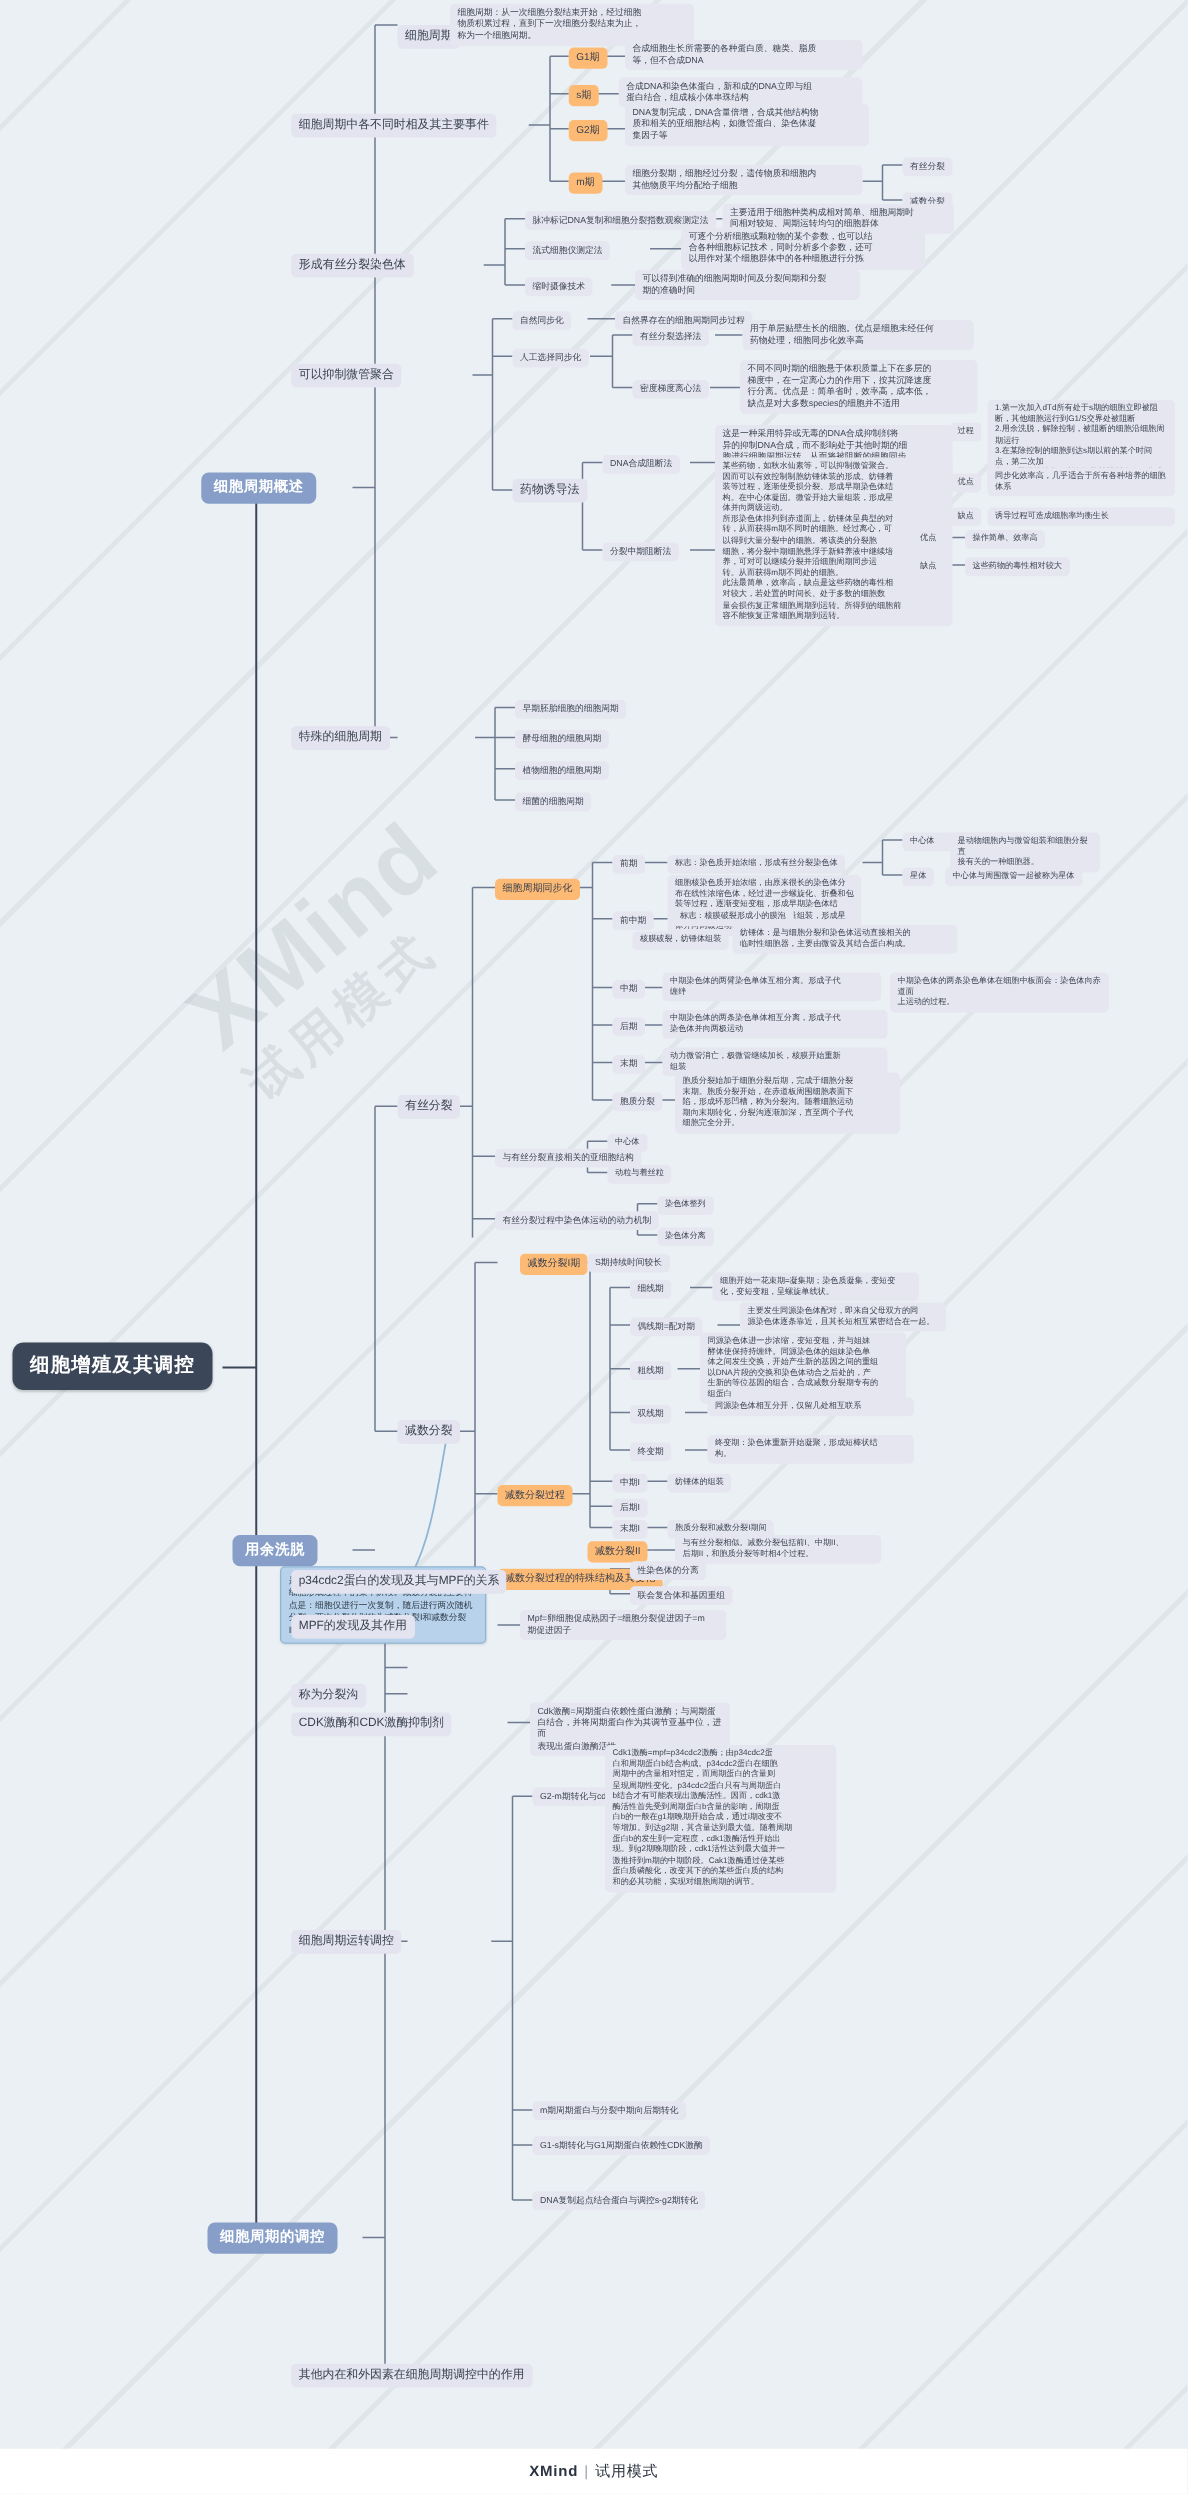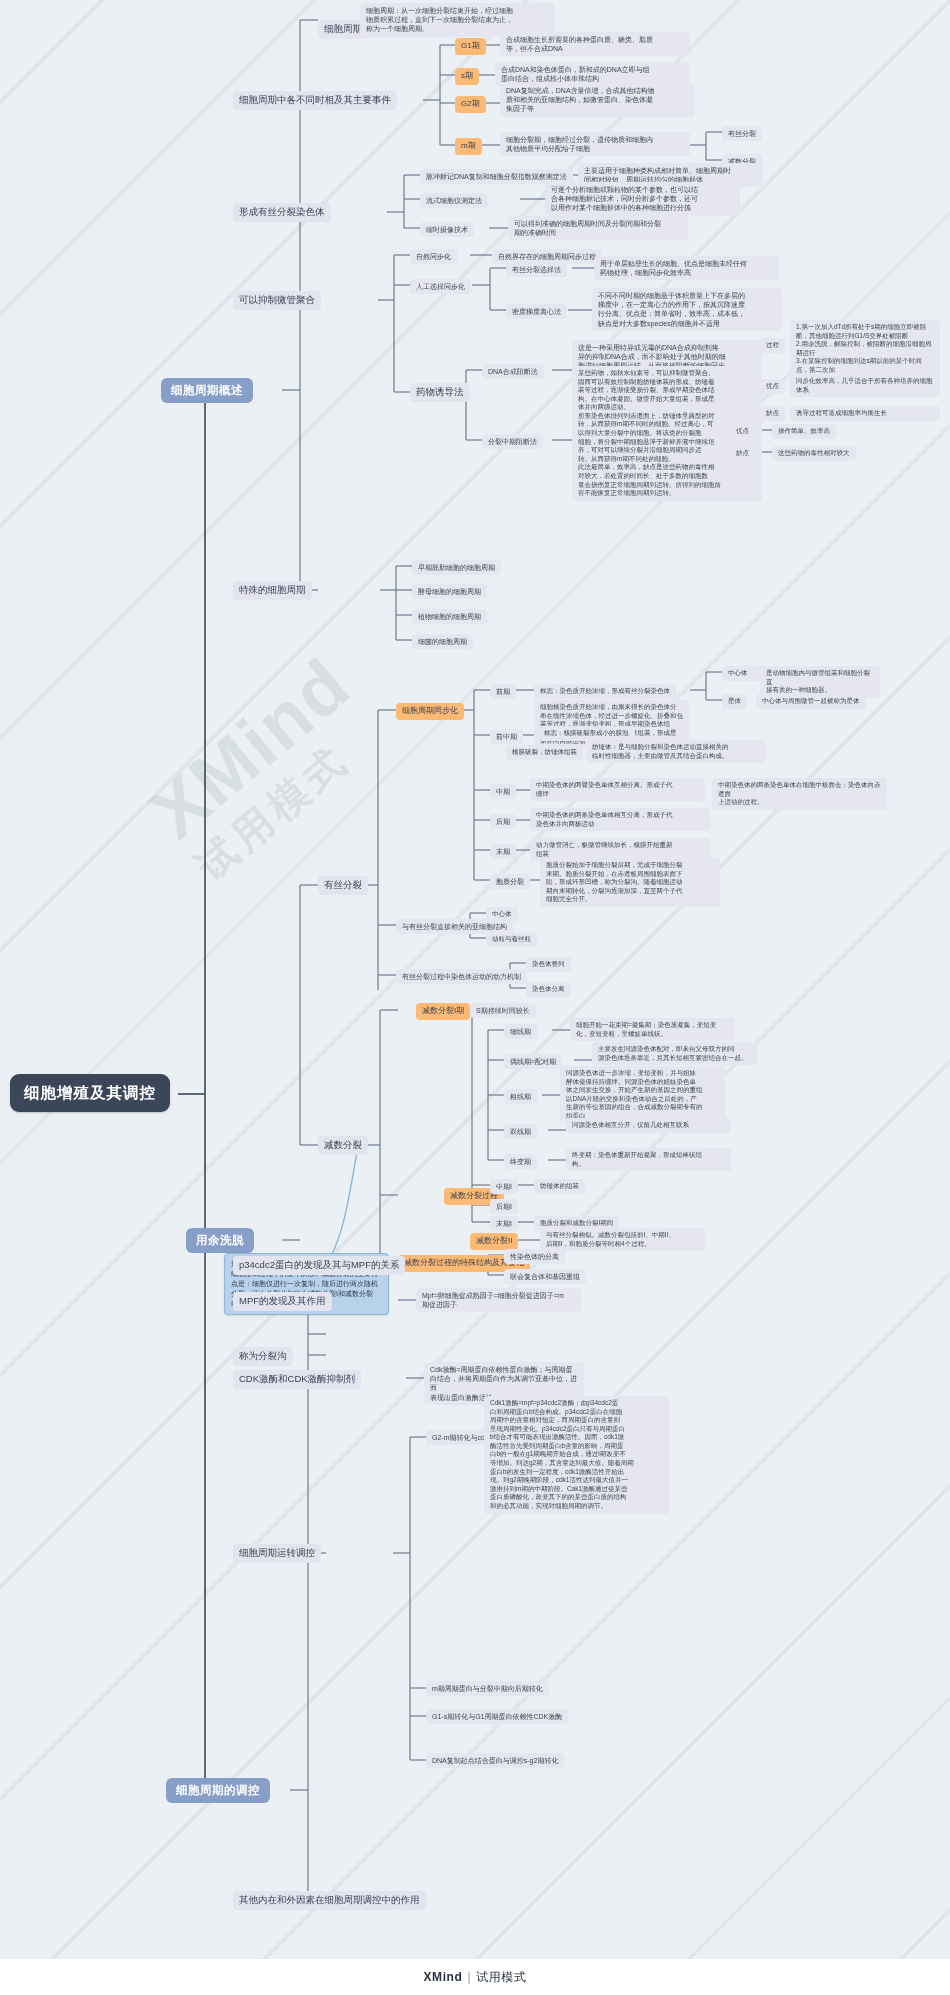--- a/index.html
+++ b/index.html
@@ -436,21 +436,21 @@
 体之间发生交换，开始产生新的基因之间的重组
 以DNA片段的交换和染色体动合之后处的，产
 生新的等位基因的组合，合成减数分裂期专有的
 组蛋白</div>
 <div class="node lvl4" style="left:504px; top:1124px;">双线期</div>
 <div class="node lvl5" style="left:566px; top:1118px; width:165px;">同源染色体相互分开，仅留几处相互联系</div>
 <div class="node lvl4" style="left:504px; top:1154px;">终变期</div>
 <div class="node lvl5" style="left:566px; top:1148px; width:165px;">终变期：染色体重新开始凝聚，形成短棒状结
 构。</div>
 
-<div class="node lvl3" style="left:398px; top:1188px;margin-left:46px;">减数分裂过程</div>
+<div class="node lvl3" style="left:398px; top:1188px;">减数分裂过程</div>
 <div class="node lvl4" style="left:490px; top:1179px;">中期I</div>
 <div class="node lvl5" style="left:534px; top:1179px;">纺锤体的组装</div>
 <div class="node lvl4" style="left:490px; top:1199px;">后期I</div>
 <div class="node lvl4" style="left:490px; top:1216px;">末期I</div>
 <div class="node lvl5" style="left:534px; top:1216px;">胞质分裂和减数分裂I期间</div>
 <div class="node lvl3" style="left:470px; top:1233px;">减数分裂II</div>
 <div class="node lvl5" style="left:540px; top:1228px; width:165px;">与有丝分裂相似。减数分裂包括前I、中期II、
 后期II，和胞质分裂等时相4个过程。</div>
 
 <div class="node lvl3" style="left:398px; top:1255px;">减数分裂过程的特殊结构及其变化</div>

